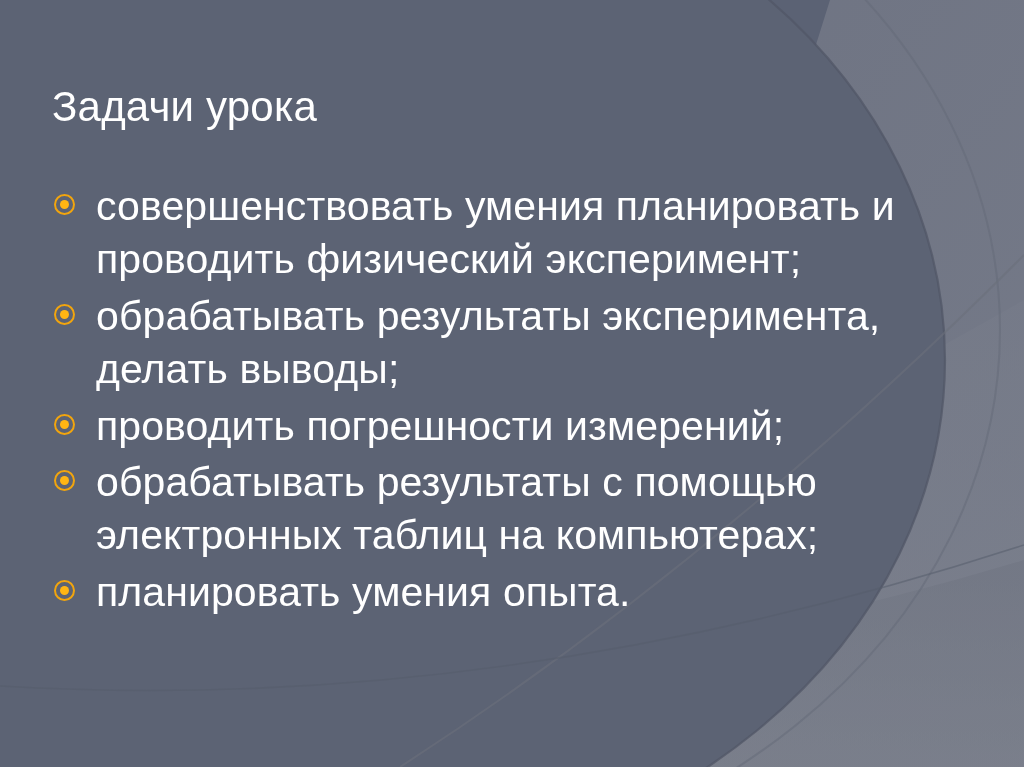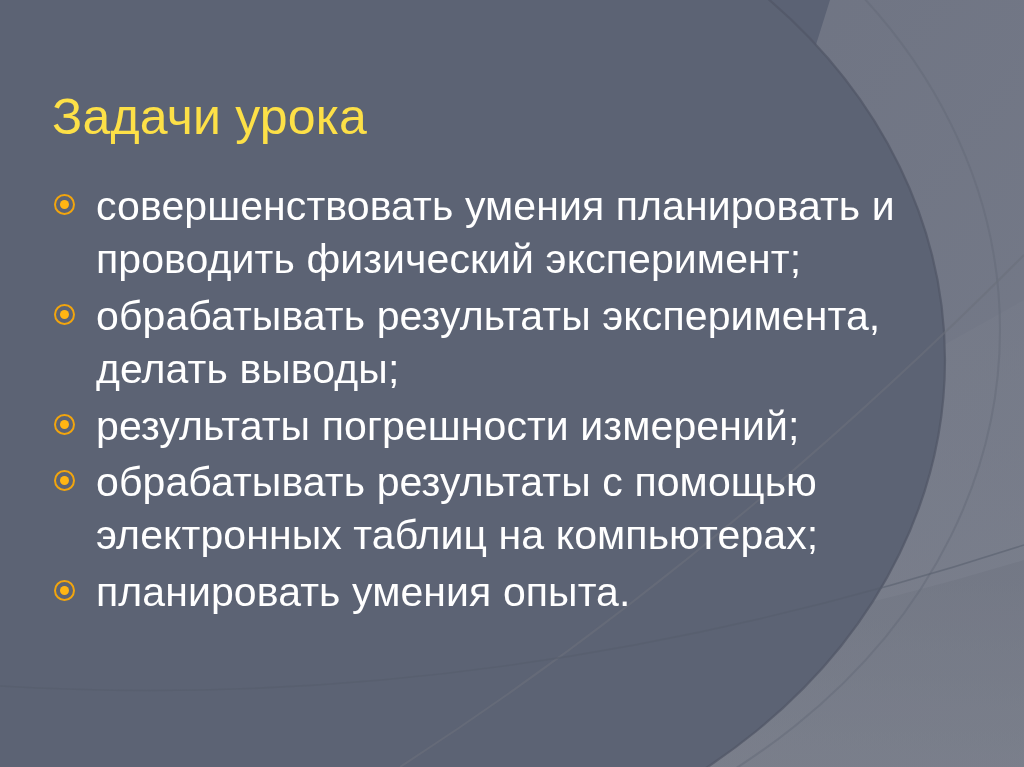--- a/index.html
+++ b/index.html
@@ -26,22 +26,22 @@
     height: 767px;
     pointer-events: none;
   }
 
   
   .title {
     position: absolute;
     left: 52px;
     top: 56px;
     width: 880px;
-    color: #fde047;
-    font-size: 50px;
+    color: #ffffff;
+    font-size: 42px;
     font-weight: 400;
     letter-spacing: 0.2px;
     line-height: 1.1;
     white-space: nowrap;
   }
 
   
   .bullets {
     position: absolute;
     left: 54px;
@@ -145,21 +145,21 @@
       <span class="bullet-text">совершенствовать умения планировать и проводить физический эксперимент;</span>
     </li>
 
     <li class="bullet-row">
       <span class="bullet-mark"></span>
       <span class="bullet-text">обрабатывать результаты эксперимента, делать выводы;</span>
     </li>
 
     <li class="bullet-row">
       <span class="bullet-mark"></span>
-      <span class="bullet-text">результаты погрешности измерений;</span>
+      <span class="bullet-text">проводить погрешности измерений;</span>
     </li>
 
     <li class="bullet-row">
       <span class="bullet-mark"></span>
       <span class="bullet-text">обрабатывать результаты с помощью электронных таблиц на компьютерах;</span>
     </li>
 
     <li class="bullet-row">
       <span class="bullet-mark"></span>
       <span class="bullet-text">планировать умения опыта.</span>

